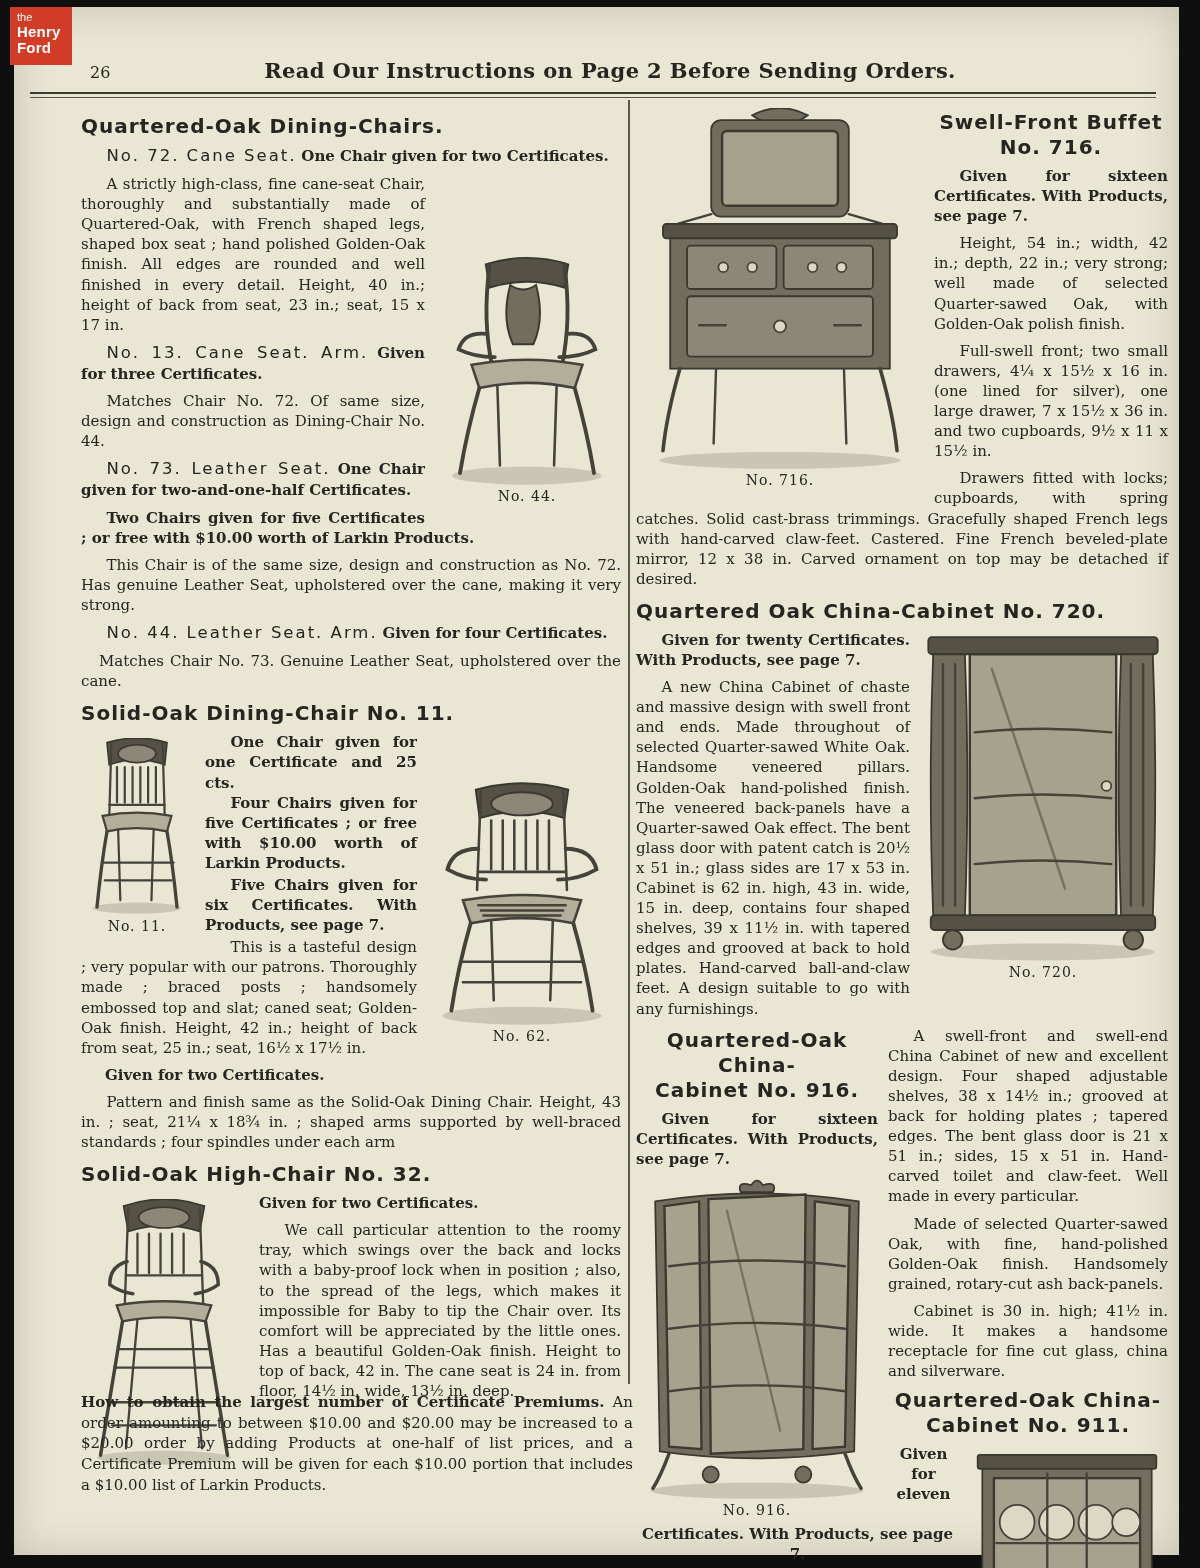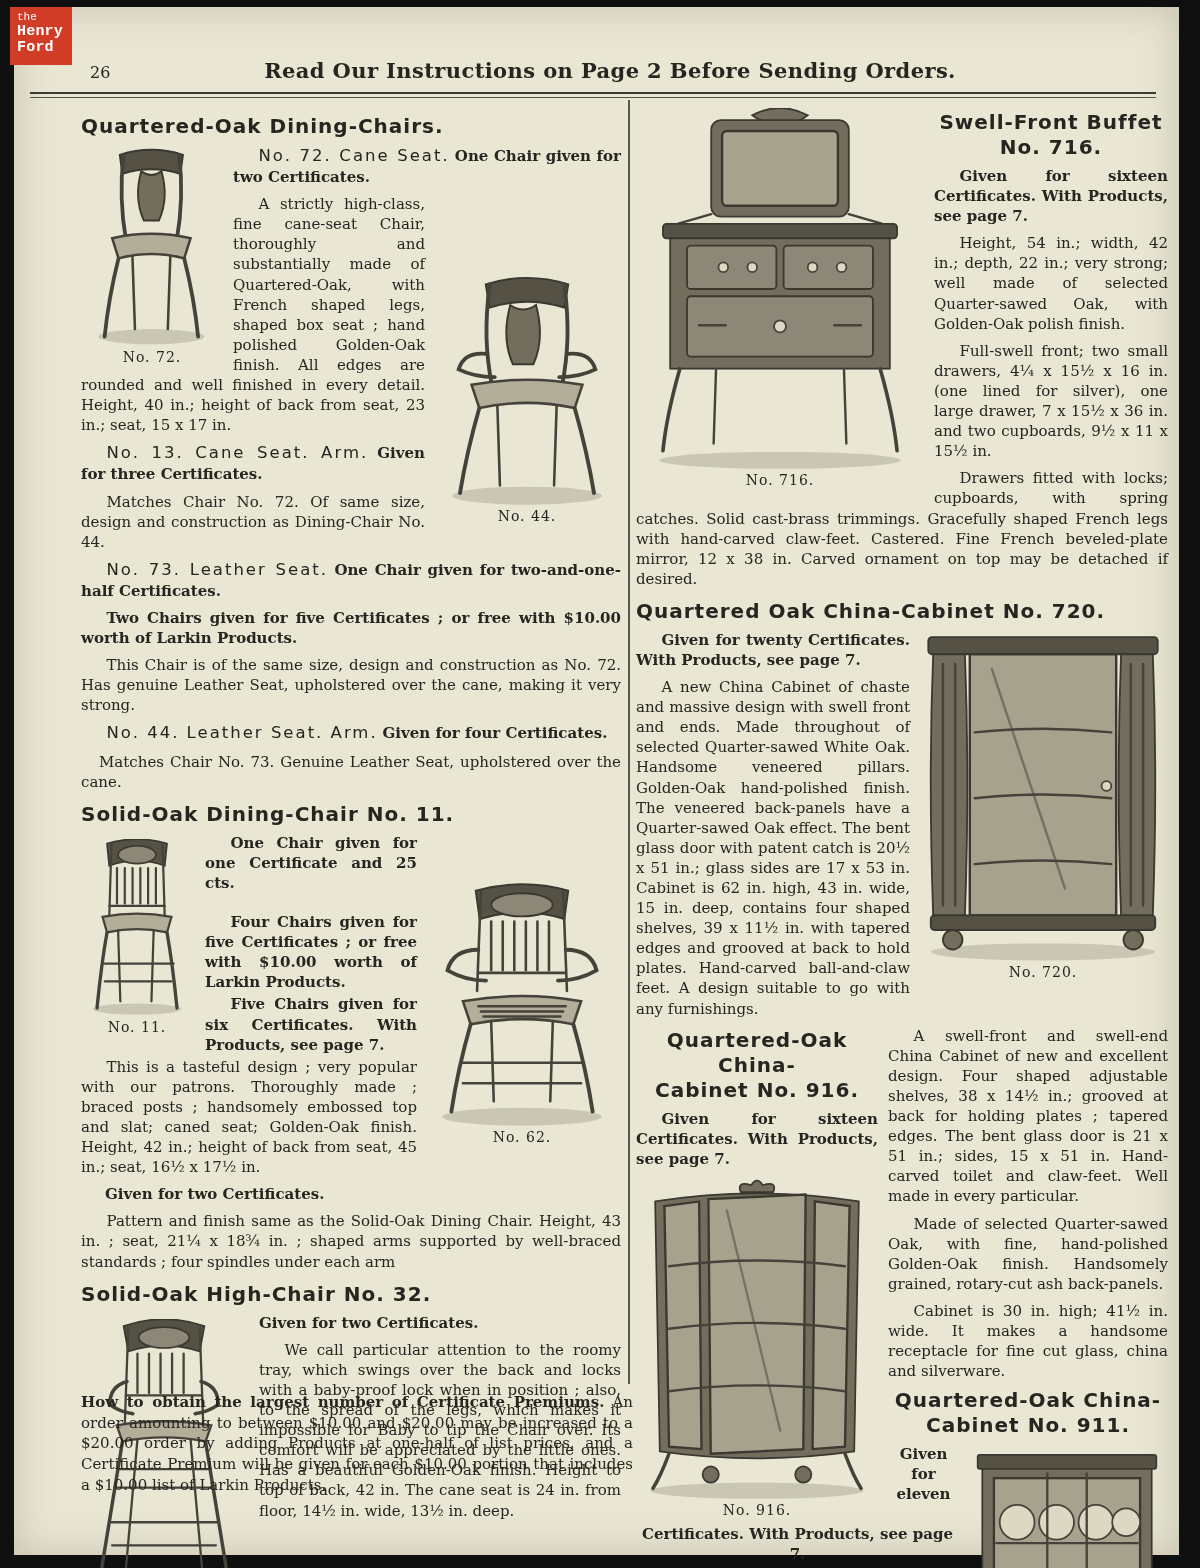--- a/index.html
+++ b/index.html
@@ -2,21 +2,21 @@
 <html><head>
 <meta charset="utf-8">
 <style>
   html,body{margin:0;padding:0;background:#000;}
   .page{position:relative;width:1200px;height:1568px;background:#0f0f10;overflow:hidden;
         font-family:"DejaVu Serif", serif;color:#26251f;}
   .paper{position:absolute;left:14px;top:7px;width:1165px;height:1548px;background:#e9e6d4;
          box-shadow:inset 0 0 40px rgba(90,85,60,.25);}
   
   .logo{position:absolute;left:10px;top:7px;width:62px;height:58px;background:#d13c27;z-index:6;
-        color:#fff;font-family:Liberation Mono, monospace;line-height:1;padding:5px 0 0 7px;box-sizing:border-box;}
+        color:#fff;font-family:Liberation Sans, sans-serif;line-height:1;padding:5px 0 0 7px;box-sizing:border-box;}
   .logo .t1{font-size:11px;display:block;}
   .logo .t2,.logo .t3{font-size:15px;font-weight:bold;display:block;letter-spacing:.2px;margin-top:1px;}
   
   .pagenum{position:absolute;left:90px;top:63px;font-size:16px;z-index:3;}
   .header-title{position:absolute;left:130px;top:58px;width:960px;text-align:center;font-weight:bold;
                 font-size:21px;letter-spacing:.4px;z-index:3;}
   .rule-double{position:absolute;left:30px;top:92px;width:1126px;border-top:2px solid #3c3a32;z-index:2;}
   .rule-double:after{content:"";display:block;margin-top:3px;border-top:1px solid #55524a;}
   .divider{position:absolute;left:628px;top:100px;width:2px;height:1284px;background:#59564c;}
   
@@ -74,35 +74,20 @@
 
   <div class="pagenum">26</div>
   <div class="header-title">Read Our Instructions on Page 2 Before Sending Orders.</div>
   <div class="rule-double"></div>
   <div class="divider"></div>
 
   <div class="col col-left">
 
     <h2>Quartered-Oak Dining-Chairs.</h2>
 
-    <div class="fig fl fig72">
-      <svg viewBox="0 0 95 158" width="120" height="200">
-        <ellipse class="shadow" cx="47" cy="150" rx="42" ry="6"></ellipse>
-        <path class="fd" d="M22 6 Q47 -2 72 6 L70 21 Q47 14 24 21 Z"></path>
-        <path class="st" d="M25 6 C22 32 23 52 27 74"></path>
-        <path class="st" d="M69 6 C72 32 71 52 67 74"></path>
-        <path class="fm" d="M39 19 Q33 40 41 58 L53 58 Q61 40 55 19 Q47 25 39 19 Z"></path>
-        <path class="fg" d="M16 72 Q47 65 78 72 L73 88 Q47 81 21 88 Z"></path>
-        <path class="st" d="M21 88 C15 112 12 130 10 150"></path>
-        <path class="st" d="M73 88 C79 112 82 130 84 150"></path>
-        <path class="st2" d="M32 86 L34 144"></path>
-        <path class="st2" d="M62 86 L60 144"></path>
-      </svg>
-      <div class="cap">No. 72.</div>
-    </div>
 
     <p class="subhead">
       <span class="sh-name">No. 72. Cane Seat.</span>
       <span class="sh-note">One Chair given for two Certificates.</span>
     </p>
 
     <div class="fig fr fig44">
       <svg viewBox="0 0 130 180" width="168" height="232">
         <ellipse class="shadow" cx="65" cy="172" rx="58" ry="7"></ellipse>
         <path class="fd" d="M33 8 Q65 -2 97 8 L94 26 Q65 17 36 26 Z"></path>
@@ -190,24 +175,24 @@
         <path class="st2" d="M36 96 L104 96 M38 100 L102 100 M40 104 L100 104"></path>
         <path class="st" d="M30 110 C22 138 18 158 15 178"></path>
         <path class="st" d="M110 110 C118 138 122 158 125 178"></path>
         <path class="st2" d="M46 108 L48 170"></path>
           <path class="st2" d="M94 108 L92 170"></path>
         <path class="st2" d="M22 140 L118 140 M24 156 L116 156"></path>
       </svg>
       <div class="cap">No. 62.</div>
     </div>
 
-    <p class="b ind" style="margin-bottom:19px;">One Chair given for one Certificate and 25 cts.</p>
+    <p class="b ind" style="margin-bottom:0;">One Chair given for one Certificate and 25 cts.</p>
     <p class="b ind" style="margin-bottom:2px;">Four Chairs given for five Certificates ; or free with $10.00 worth of Larkin Products.</p>
     <p class="b ind" style="margin-bottom:2px;">Five Chairs given for six Certificates. With Products, see page 7.</p>
-    <p class="ind">This is a tasteful design ; very popular with our patrons. Thoroughly made ; braced posts ; handsomely embossed top and slat; caned seat; Golden-Oak finish. Height, 42 in.; height of back from seat, 45 in.; seat, 16½ x 17½ in.</p>
+    <p class="ind">This is a tasteful design ; very popular with our patrons. Thoroughly made ; braced posts ; handsomely embossed top and slat; caned seat; Golden-Oak finish. Height, 42 in.; height of back from seat, 25 in.; seat, 16½ x 17½ in.</p>
 
     <p class="b" style="margin-left:24px;">Given for two Certificates.</p>
     <p class="ind">Pattern and finish same as the Solid-Oak Dining Chair. Height, 43 in. ; seat, 21¼ x 18¾ in. ; shaped arms supported by well-braced standards ; four spindles under each arm</p>
 
     <h2>Solid-Oak High-Chair No. 32.</h2>
 
     <div class="fig fl fig32">
       <svg viewBox="0 0 130 232" width="150" height="268">
         <ellipse class="shadow" cx="65" cy="224" rx="58" ry="6"></ellipse>
         <path class="fd" d="M30 6 Q65 -6 100 6 L96 28 Q65 18 34 28 Z"></path>

